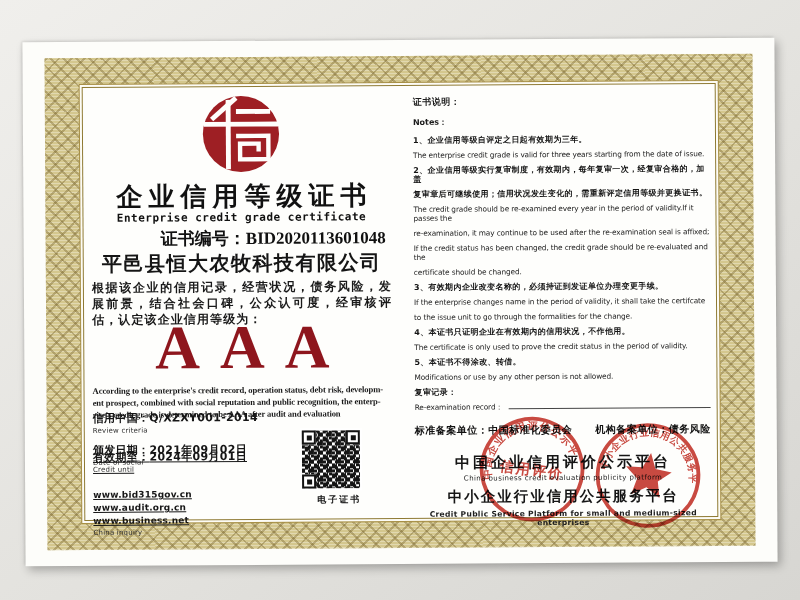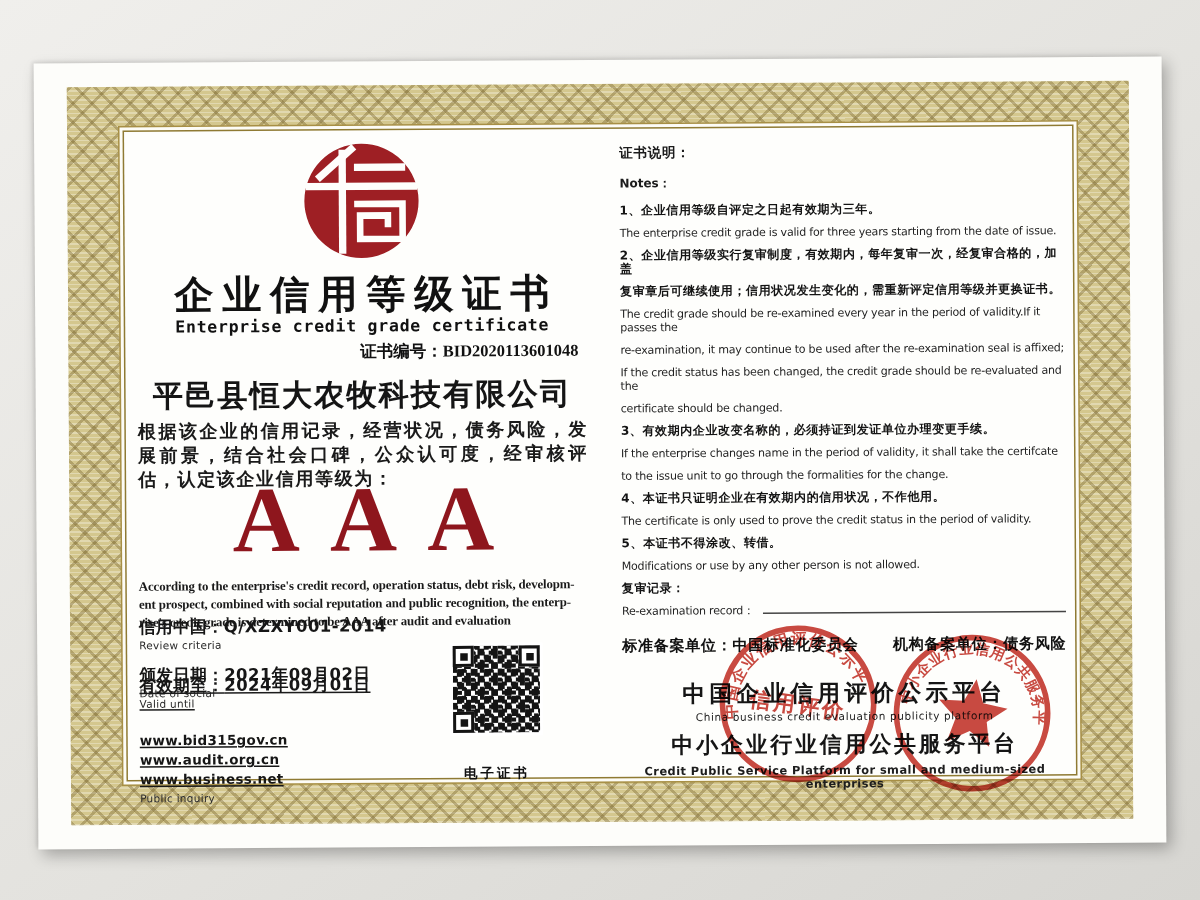--- a/index.html
+++ b/index.html
@@ -36,21 +36,21 @@
     font-family:"DejaVu Sans","Liberation Sans",sans-serif;
   }
   .cert-subtitle {
     position:absolute; top:124px; width:100%; text-align:center;
     font-family:"DejaVu Sans Mono","Liberation Mono",monospace;
     font-size:11px; font-weight:bold; letter-spacing:.5px; color:#111;
   }
   .cert-no {
     position:absolute; top:140px; right:6px;
     font-family:"Liberation Serif","DejaVu Serif",serif;
-    font-size:11px; font-weight:bold; color:#111;
+    font-size:17px; font-weight:bold; color:#111;
   }
   .company {
     position:absolute; top:163px; width:100%; text-align:center;
     font-size:20px; font-weight:bold; letter-spacing:1.5px; color:#151515;
   }
   .statement-zh {
     position:absolute; top:193px; width:100%;
     font-size:12px; font-weight:bold; line-height:1.32; letter-spacing:1.1px;
     text-align:justify; color:#1a1a1a;
   }
@@ -81,21 +81,21 @@
     background-size:6px 6px, 9px 9px;
     background-position:0 0, 3px 2px;
     outline:2px solid #fff;
   }
   .qr-finder {
     position:absolute; width:14px; height:14px; border:2.5px solid #141414; background:#fff;
     display:flex; align-items:center; justify-content:center;
   }
   .qr-finder::after { content:""; width:5px; height:5px; background:#141414; }
   .qr-f1 { left:0; top:0; } .qr-f2 { right:0; top:0; } .qr-f3 { left:0; bottom:0; }
-  .qr-caption { margin-top:21px; font-size:9px; font-weight:bold; letter-spacing:2px; color:#111; }
+  .qr-caption { margin-top:5px; font-size:9px; font-weight:bold; letter-spacing:2px; color:#111;text-align:right; }
   
   .col-right { position:absolute; left:330px; top:10px; width:296px; height:calc(100% - 10px); }
   .nh-zh { font-size:9px; font-weight:bold; letter-spacing:.5px; margin-bottom:8px; }
   .nh-en { font-size:8px; font-weight:bold; margin-bottom:8px; }
   .note-zh { font-size:8px; font-weight:bold; letter-spacing:.4px; line-height:9px; margin-bottom:6px; color:#141414; }
   .note-en { font-size:7.4px; letter-spacing:-.15px; line-height:9px; margin-bottom:6px; color:#222; }
   .record { margin-top:4px; }
   .record-en-row { display:flex; align-items:flex-end; margin-bottom:6px; }
   .rule { flex:1; border-bottom:1px solid #444; margin:0 0 2px 6px; }
   .filing { display:flex; justify-content:space-between; margin-top:12px; font-size:10px; font-weight:bold; letter-spacing:.5px; color:#111; }
@@ -145,31 +145,31 @@
         <div class="field f-review">
           <div class="row"><span>信用中国：</span><span>Q/XZXY001-2014</span></div>
           <div class="sub">Review criteria</div>
         </div>
         <div class="field f-issue">
           <div class="row"><span>颁发日期：</span><span>2021年09月02日</span></div>
           <div class="sub">Date of social</div>
         </div>
         <div class="field f-valid">
           <div class="row"><span>有效期至：</span><span>2024年09月01日</span></div>
-          <div class="sub">Valid until</div>
+          <div class="sub">Credit until</div>
         </div>
         <div class="field f-inquiry">
           <div class="row">
             <span class="urls">
               <div>www.bid315gov.cn</div>
               <div>www.audit.org.cn</div>
               <div>www.business.net</div>
             </span>
           </div>
-          <div class="sub">Public inquiry</div>
+          <div class="sub">China inquiry</div>
         </div>
 
         <div class="qr-block">
           <div class="qr">
             <div class="qr-finder qr-f1"></div>
             <div class="qr-finder qr-f2"></div>
             <div class="qr-finder qr-f3"></div>
           </div>
           <div class="qr-caption">电子证书</div>
         </div>

